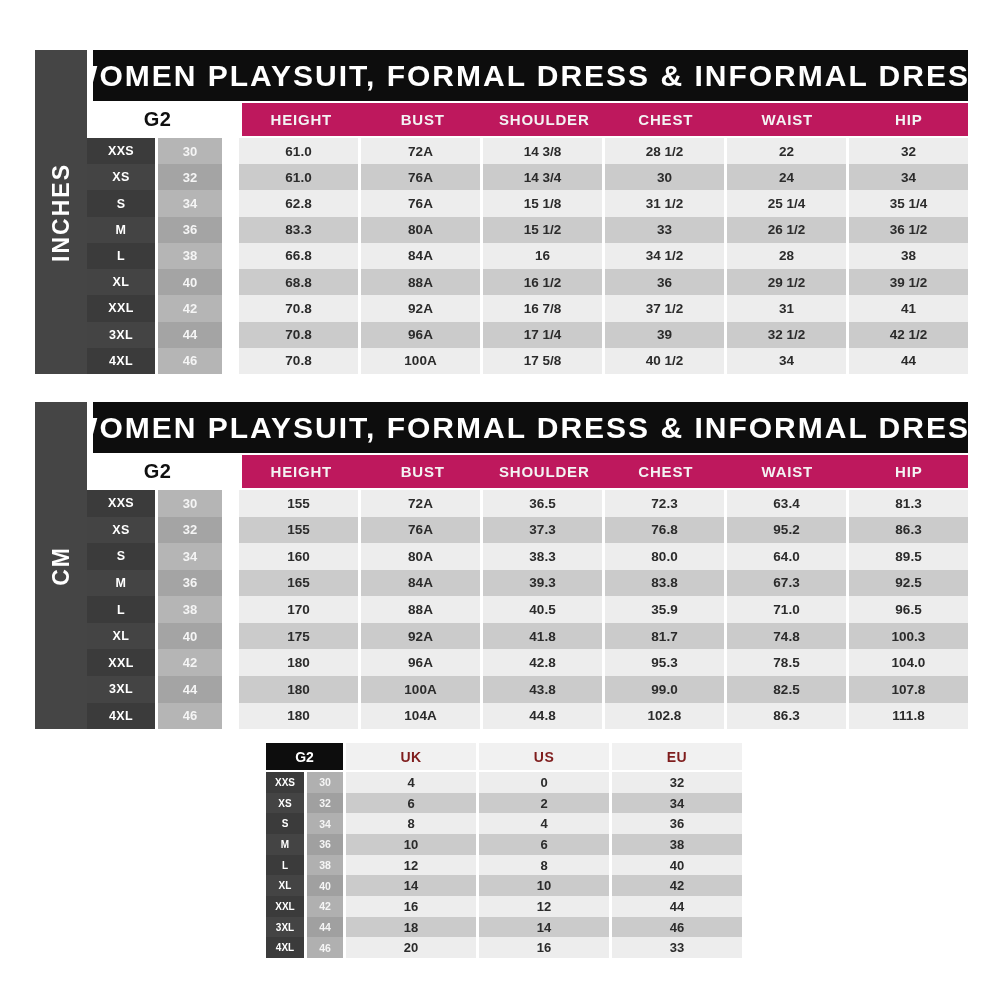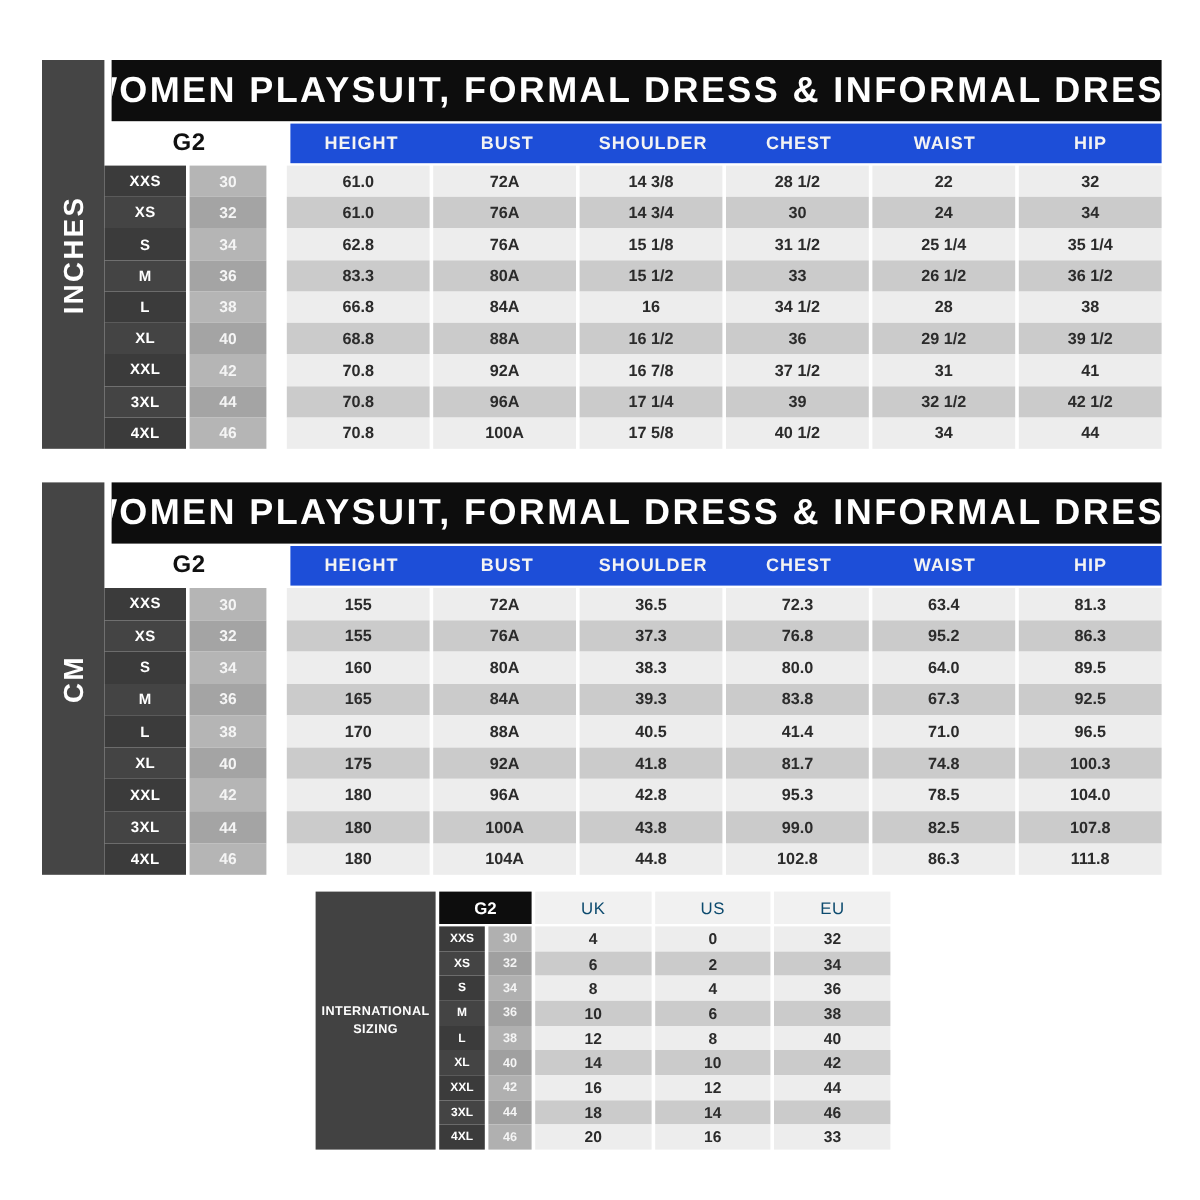--- a/index.html
+++ b/index.html
@@ -14,21 +14,21 @@
 
   .side-rail{width:52px;background:#454545;display:flex;align-items:center;justify-content:center}
   .vlabel{writing-mode:vertical-rl;transform:rotate(180deg);color:#fff;font-weight:700;font-size:23px;letter-spacing:2px}
 
   .tbody{flex:1;display:flex;flex-direction:column;min-width:0}
   .title-bar{height:51px;margin-left:6px;margin-bottom:2px;background:#0d0d0d;color:#fff;
     display:flex;align-items:center;justify-content:center;font-size:30px;font-weight:700;
     letter-spacing:2px;white-space:nowrap;overflow:hidden}
   .hrow{height:33px;display:flex;margin-bottom:2px}
   .g2box{width:129px;margin-left:6px;background:#ffffff;color:#101010;display:flex;align-items:center;justify-content:center;font-weight:700;font-size:20px;letter-spacing:.5px}
-  .hblock{flex:1;margin-left:20px;background:#1d4ed8;display:flex}
+  .hblock{flex:1;margin-left:20px;background:#be185d;display:flex}
   .hcell{flex:1;margin-left:3px;display:flex;align-items:center;justify-content:center;color:#f3f3f3;font-weight:700;font-size:15px;letter-spacing:.8px}
   .hcell:first-child{margin-left:0}
 
   .drow{flex:1;display:flex}
   .drow > div{display:flex;align-items:center;justify-content:center}
   .scell{width:68px;color:#fff;font-weight:700;font-size:12.5px;letter-spacing:.4px}
   .ncell{width:64px;margin-left:3px;color:#f5f5f5;font-weight:700;font-size:13px}
   .dcell{flex:1;margin-left:3px;font-weight:700;font-size:13.5px;color:#2b2b2b}
   .dcell.first{margin-left:17px}
   .drow.odd  .scell{background:#3b3b3b}
@@ -37,21 +37,21 @@
   .drow.even .ncell{background:#a4a4a4}
   .drow.odd  .dcell{background:#ededed}
   .drow.even .dcell{background:#cbcbcb}
 
   
   #table-intl{left:263px;top:743px;width:479px;height:215px;display:flex}
   .intl-side{width:100px;background:#424242;color:#fdfdfd;display:flex;flex-direction:column;align-items:center;justify-content:center;font-weight:700;font-size:10.5px;letter-spacing:.4px;text-align:center;line-height:1.35}
   .intl-body{flex:1;margin-left:3px;display:flex;flex-direction:column;min-width:0}
   .ihrow{height:27px;display:flex;margin-bottom:2px}
   .ig2{width:77px;background:#0d0d0d;color:#fff;display:flex;align-items:center;justify-content:center;font-weight:700;font-size:14px}
-  .ihcell{flex:1;margin-left:3px;background:#f1f1f1;color:#0c4a6e;display:flex;align-items:center;justify-content:center;font-weight:400;font-size:14px;letter-spacing:.5px}
+  .ihcell{flex:1;margin-left:3px;background:#f1f1f1;color:#7f1d1d;display:flex;align-items:center;justify-content:center;font-weight:700;font-size:14px;letter-spacing:.5px}
   .irow{flex:1;display:flex}
   .irow > div{display:flex;align-items:center;justify-content:center}
   .iscell{width:38px;color:#fff;font-weight:700;font-size:10px}
   .incell{width:36px;margin-left:3px;color:#f5f5f5;font-weight:700;font-size:10.5px}
   .icell{flex:1;margin-left:3px;font-weight:700;font-size:13px;color:#2b2b2b}
   .irow.odd  .iscell{background:#3b3b3b}
   .irow.even .iscell{background:#444444}
   .irow.odd  .incell{background:#b0b0b0}
   .irow.even .incell{background:#a0a0a0}
   .irow.odd  .icell{background:#ededed}
@@ -216,21 +216,21 @@
             <div class="dcell">39.3</div>
             <div class="dcell">83.8</div>
             <div class="dcell">67.3</div>
             <div class="dcell">92.5</div>
           </div><div class="drow odd">
             <div class="scell">L</div>
             <div class="ncell">38</div>
             <div class="dcell first">170</div>
             <div class="dcell">88A</div>
             <div class="dcell">40.5</div>
-            <div class="dcell">41.4</div>
+            <div class="dcell">35.9</div>
             <div class="dcell">71.0</div>
             <div class="dcell">96.5</div>
           </div><div class="drow even">
             <div class="scell">XL</div>
             <div class="ncell">40</div>
             <div class="dcell first">175</div>
             <div class="dcell">92A</div>
             <div class="dcell">41.8</div>
             <div class="dcell">81.7</div>
             <div class="dcell">74.8</div>
@@ -260,24 +260,20 @@
             <div class="dcell">104A</div>
             <div class="dcell">44.8</div>
             <div class="dcell">102.8</div>
             <div class="dcell">86.3</div>
             <div class="dcell">111.8</div>
           </div></div>
     </div>
   </div>
 
   <div class="chart" id="table-intl">
-    <div class="intl-side">
-      <div>INTERNATIONAL</div>
-      <div>SIZING</div>
-    </div>
     <div class="intl-body">
       <div class="ihrow">
         <div class="ig2">G2</div>
         <div class="ihcell">UK</div>
         <div class="ihcell">US</div>
         <div class="ihcell">EU</div>
       </div>
       <div style="display:contents"><div class="irow odd">
             <div class="iscell">XXS</div>
             <div class="incell">30</div>

